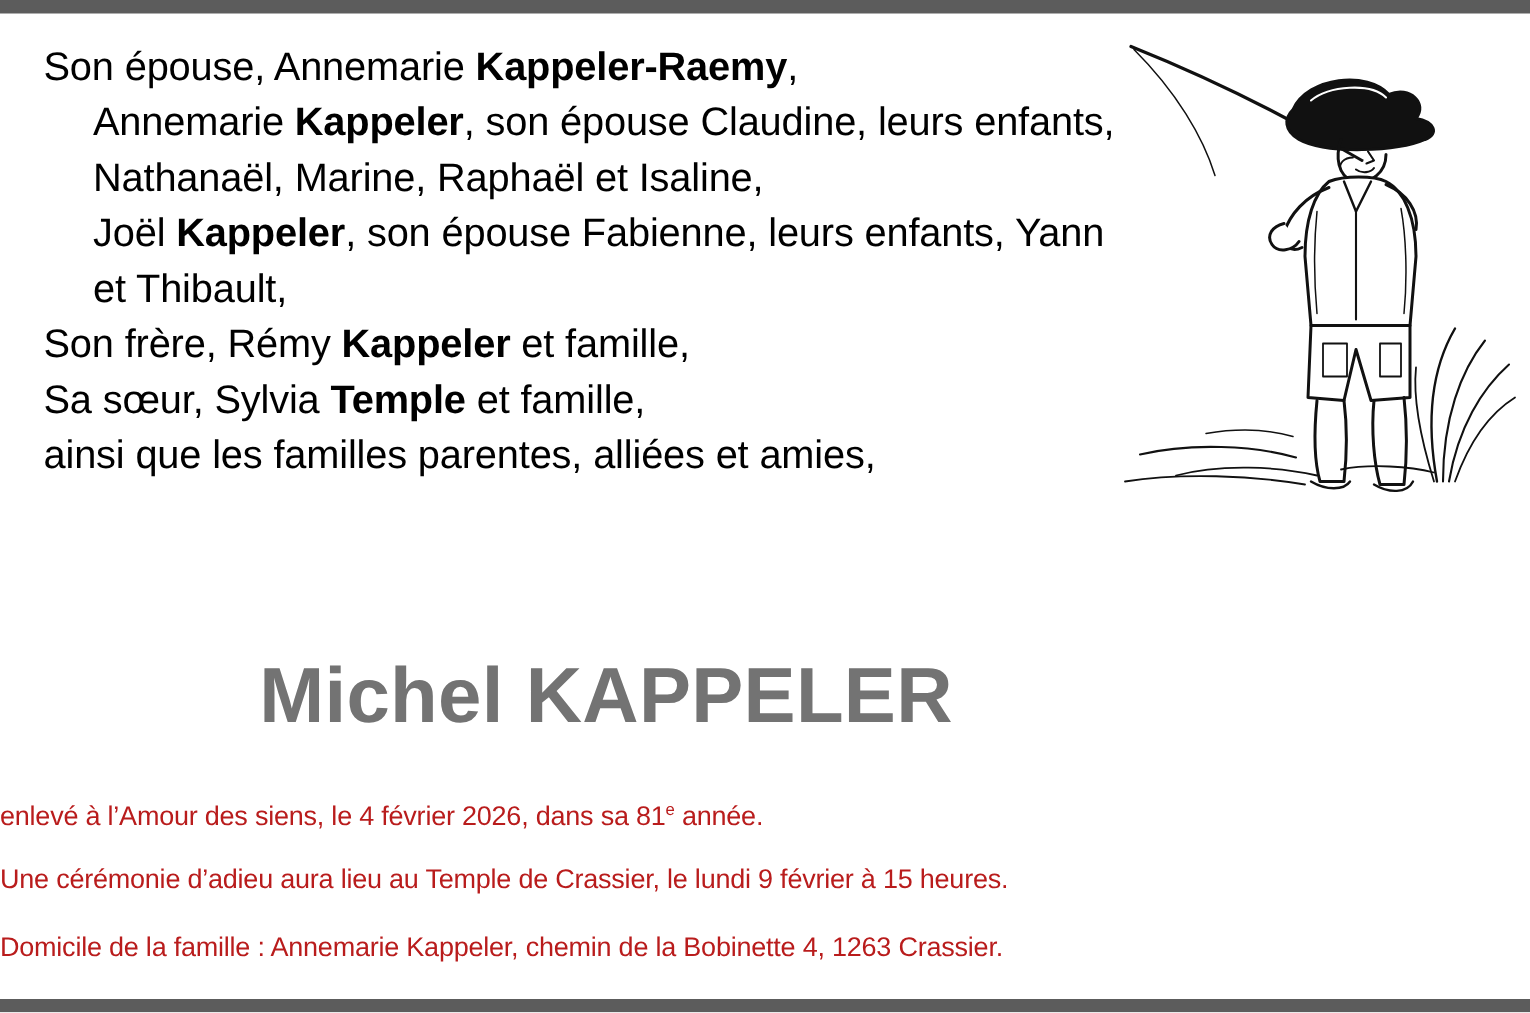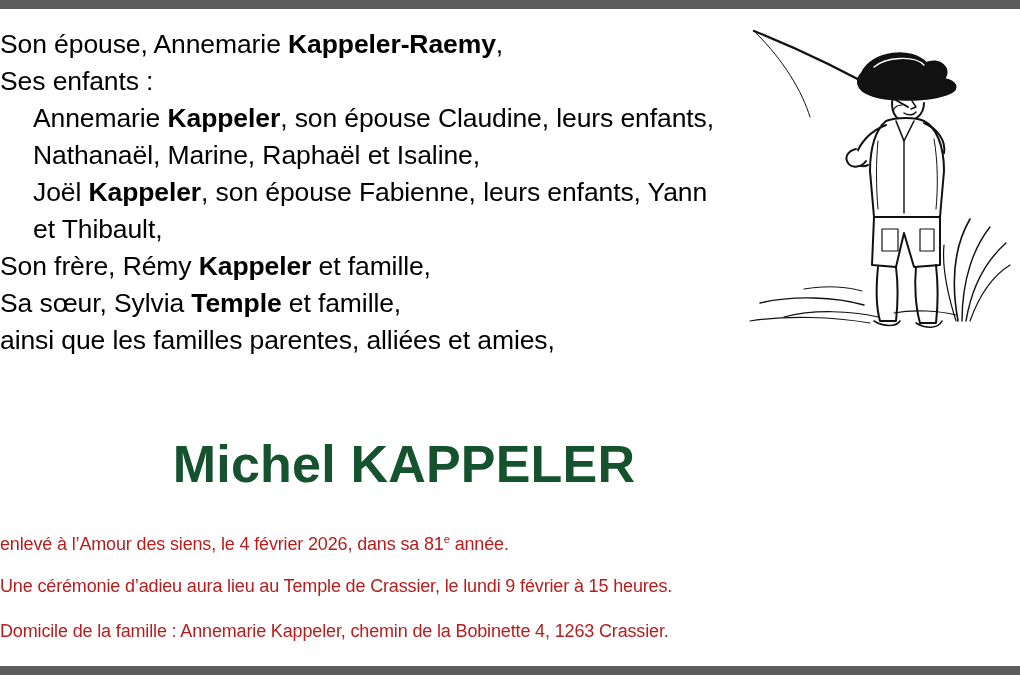--- a/index.html
+++ b/index.html
@@ -40,20 +40,21 @@
     left: 0;
     top: 9px;
     width: 1020px;
     height: 657px;
   }
   .family-block {
     position: absolute;
     left: 0;
     top: 17px;
     width: 800px;
+    padding-left: 29px;
   }
   .family-line {
     font-size: 26.5px;
     line-height: 37px;
     color: #000000;
     white-space: nowrap;
     letter-spacing: -0.1px;
   }
   .indent {
     padding-left: 33px;
@@ -63,21 +64,21 @@
   }
   .deceased-name {
     position: absolute;
     left: 0;
     top: 425px;
     width: 808px;
     text-align: center;
     font-size: 52px;
     font-weight: bold;
     letter-spacing: 0.2px;
-    color: #14532d;
+    color: #737373;
   }
   .footer-block {
     position: absolute;
     left: 0;
     top: 515px;
     width: 1020px;
   }
   .footer-line {
     font-size: 18px;
     line-height: 41px;
@@ -116,21 +117,20 @@
 <body>
 
 <div id="notice">
 
   <div class="rule-top"></div>
 
   <div class="content">
 
     <div class="family-block">
         <div class="family-line"><span>Son épouse, Annemarie </span><b>Kappeler-Raemy</b><span>,</span></div>
-        <div class="family-line"><span>Ses enfants :</span></div>
         <div class="family-line indent"><span>Annemarie </span><b>Kappeler</b><span>, son épouse Claudine, leurs enfants,</span></div>
         <div class="family-line indent"><span>Nathanaël, Marine, Raphaël et Isaline,</span></div>
         <div class="family-line indent"><span>Joël </span><b>Kappeler</b><span>, son épouse Fabienne, leurs enfants, Yann</span></div>
         <div class="family-line indent"><span>et Thibault,</span></div>
         <div class="family-line"><span>Son frère, Rémy </span><b>Kappeler</b><span> et famille,</span></div>
         <div class="family-line"><span>Sa sœur, Sylvia </span><b>Temple</b><span> et famille,</span></div>
         <div class="family-line"><span>ainsi que les familles parentes, alliées et amies,</span></div>
       </div>
 
     <div class="illustration">

